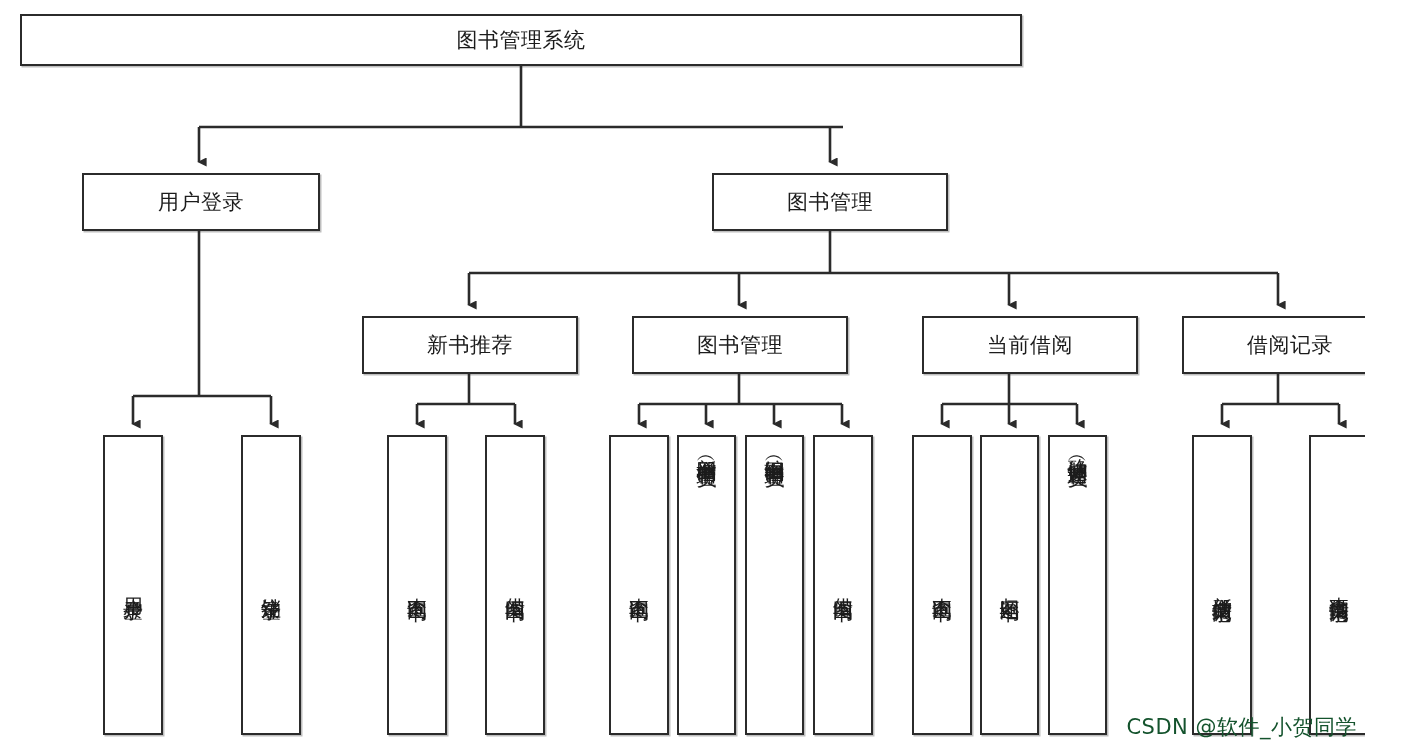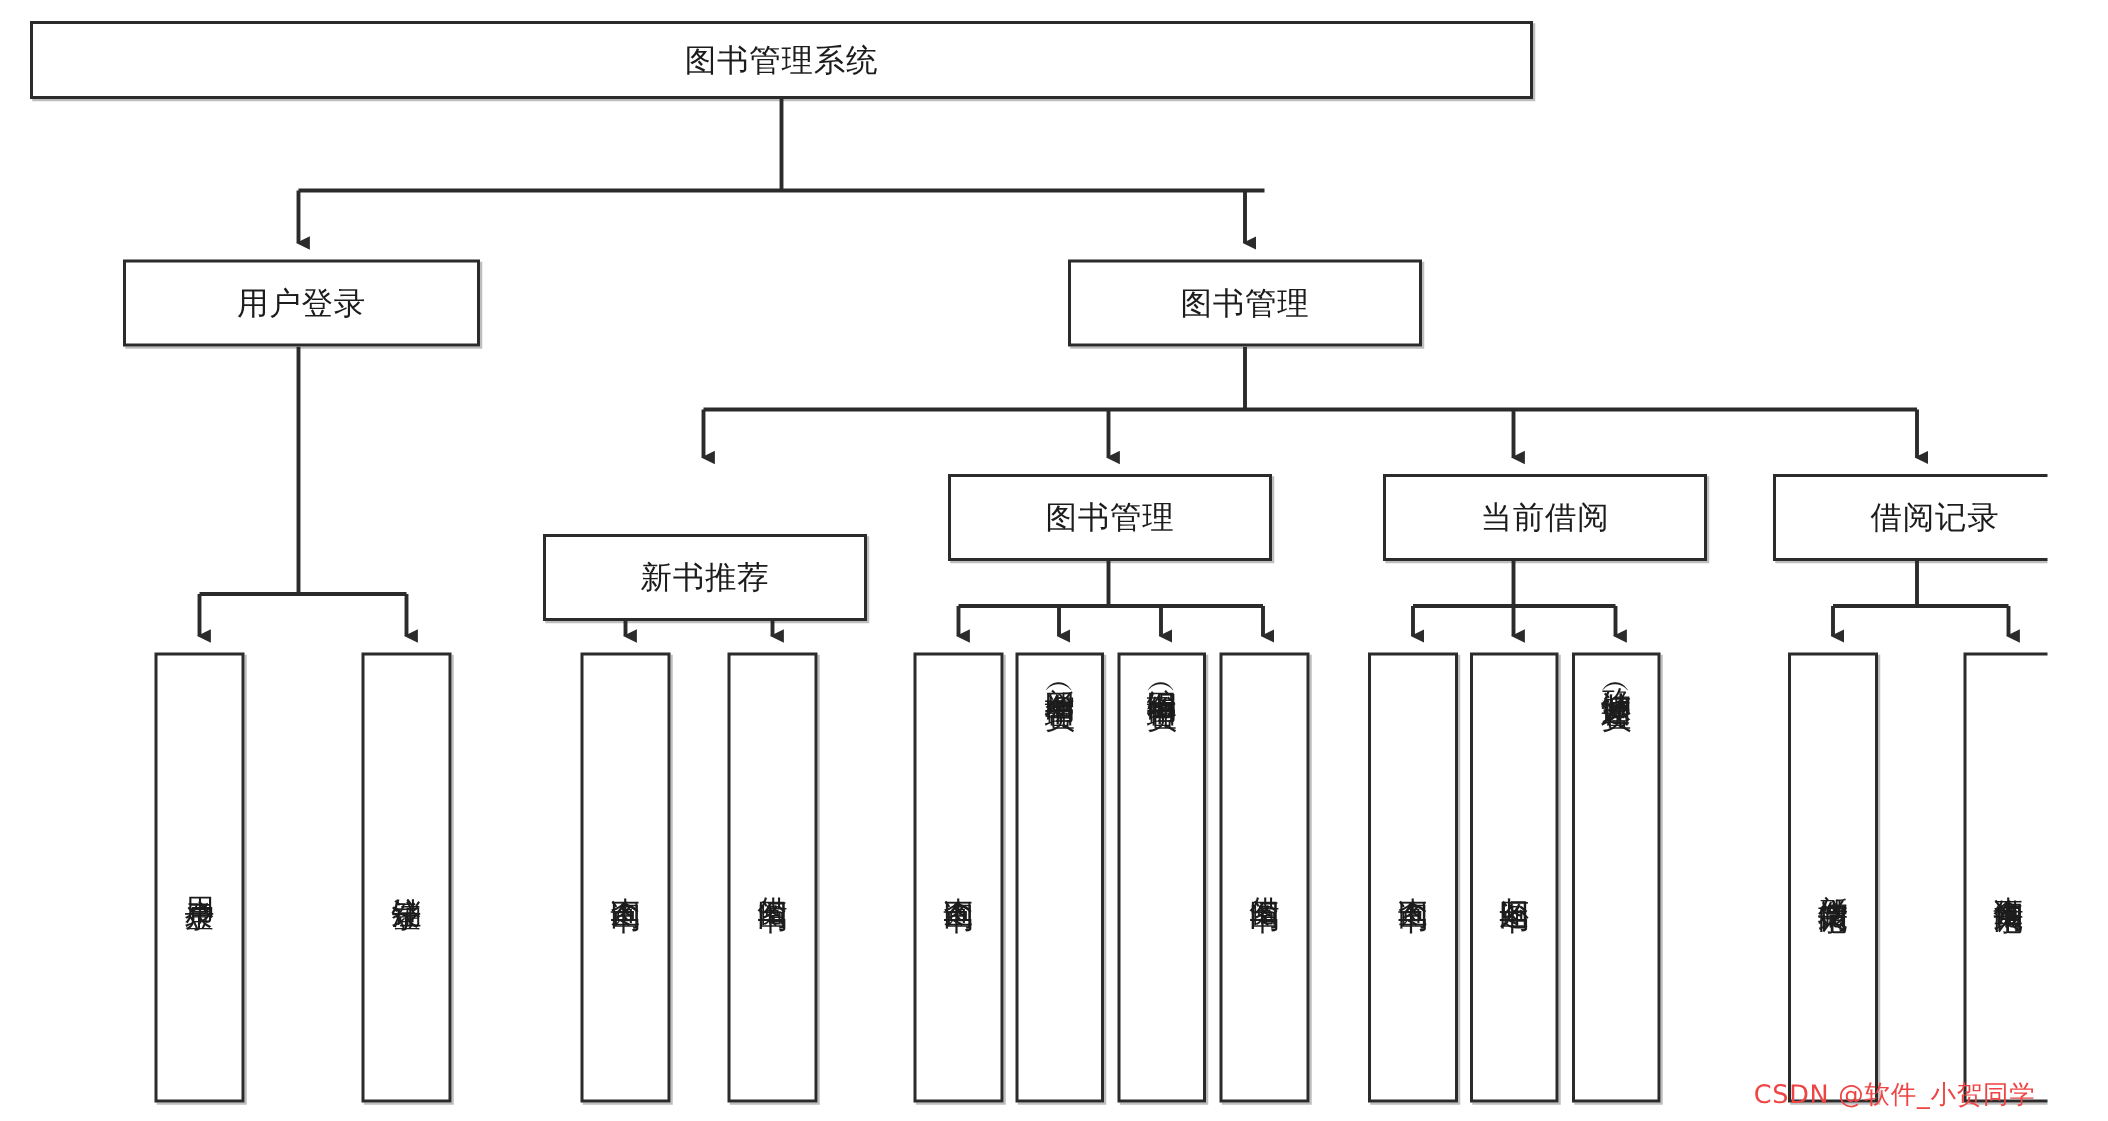--- a/index.html
+++ b/index.html
@@ -64,22 +64,22 @@
     white-space: nowrap;
   }
   .node.v.center {
     align-items: center;
     padding-top: 0;
   }
   #watermark {
     position: absolute;
     right: 8px;
     bottom: 6px;
-    font-size: 17px;
-    color: #ef4444;
+    font-size: 21px;
+    color: #14532d;
     letter-spacing: 0.5px;
     white-space: nowrap;
     user-select: none;
   }
 </style>
 </head>
 <body>
 
 <div id="canvas">
 
@@ -138,21 +138,21 @@
   </div>
 
   <div class="node h" style="left:82px; top:173px; width:238px; height:58px;">
     <span class="label">用户登录</span>
   </div>
 
   <div class="node h" style="left:712px; top:173px; width:236px; height:58px;">
     <span class="label">图书管理</span>
   </div>
 
-  <div class="node h" style="left:362px; top:316px; width:216px; height:58px;margin-top:40px;">
+  <div class="node h" style="left:362px; top:316px; width:216px; height:58px;">
     <span class="label">新书推荐</span>
   </div>
 
   <div class="node h" style="left:632px; top:316px; width:216px; height:58px;">
     <span class="label">图书管理</span>
   </div>
 
   <div class="node h" style="left:902px; top:316px; width:216px; height:58px;margin-left:20px;">
     <span class="label">当前借阅</span>
   </div>

